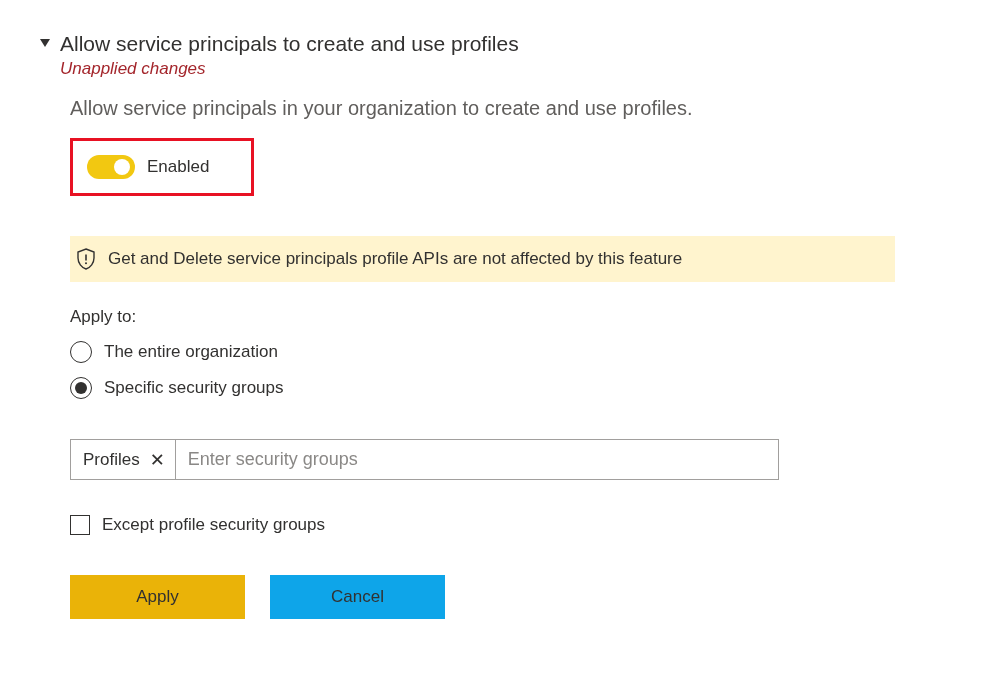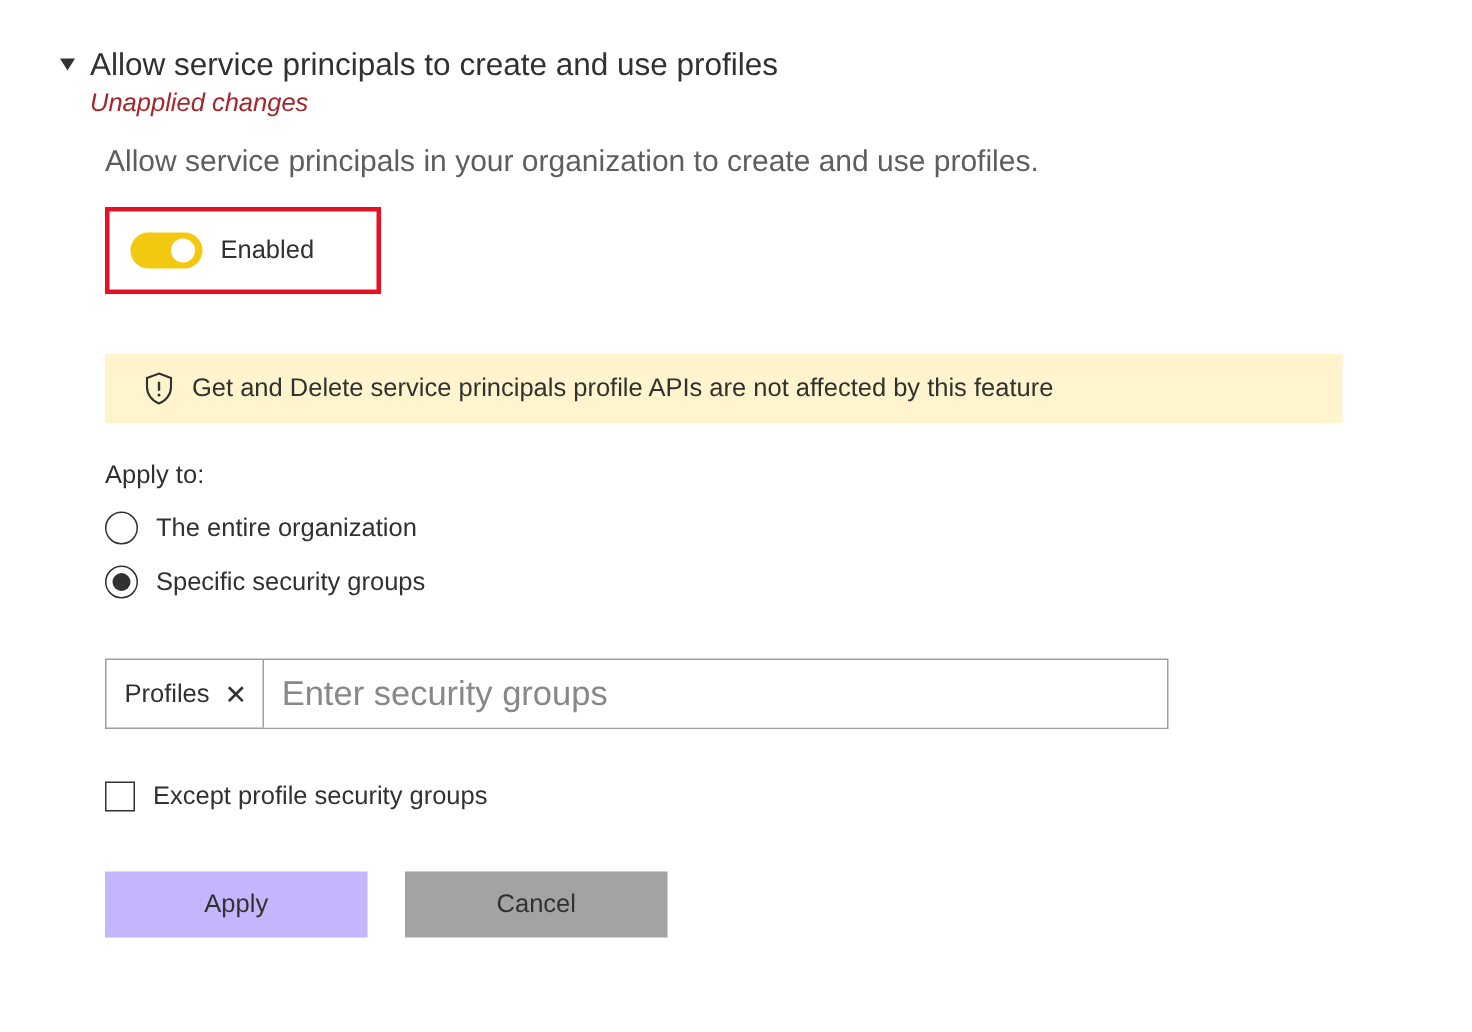--- a/index.html
+++ b/index.html
@@ -72,21 +72,21 @@
       top: 4px;
       right: 5px;
     }
     .toggle-label {
       font-size: 17px;
       color: #323130;
     }
     .notice {
       margin-top: 40px;
       background: #fff4ce;
-      padding: 12px 26px;
+      padding: 12px 6px;
       display: flex;
       align-items: center;
       gap: 12px;
       font-size: 17px;
       color: #323130;
       width: 825px;
     }
     .shield-ico {
       width: 20px;
       height: 22px;
@@ -135,21 +135,21 @@
     }
     .chip-x {
       cursor: pointer;
       font-size: 18px;
       line-height: 1;
     }
     .groups-input {
       border: none;
       outline: none;
       font-family: inherit;
-      font-size: 23px;
+      font-size: 18px;
       padding: 9px 12px;
       flex: 1;
       color: #ec4899;
     }
     .groups-input::placeholder {
       color: #8a8886;
     }
     .checkbox-row {
       display: flex;
       align-items: center;
@@ -170,25 +170,25 @@
     .btn {
       min-width: 175px;
       padding: 12px 0;
       text-align: center;
       font-size: 17px;
       border: none;
       cursor: pointer;
       font-family: inherit;
     }
     .btn-primary {
-      background: #c4b5fd;
+      background: #eab308;
       color: #323130;
     }
     .btn-secondary {
-      background: #a3a3a3;
+      background: #0ea5e9;
       color: #323130;
     }
   </style>
 </head>
 <body>
 
 <div class="header-row">
   <div class="expand-caret"></div>
   <div>
     <div class="setting-title">Allow service principals to create and use profiles</div>

